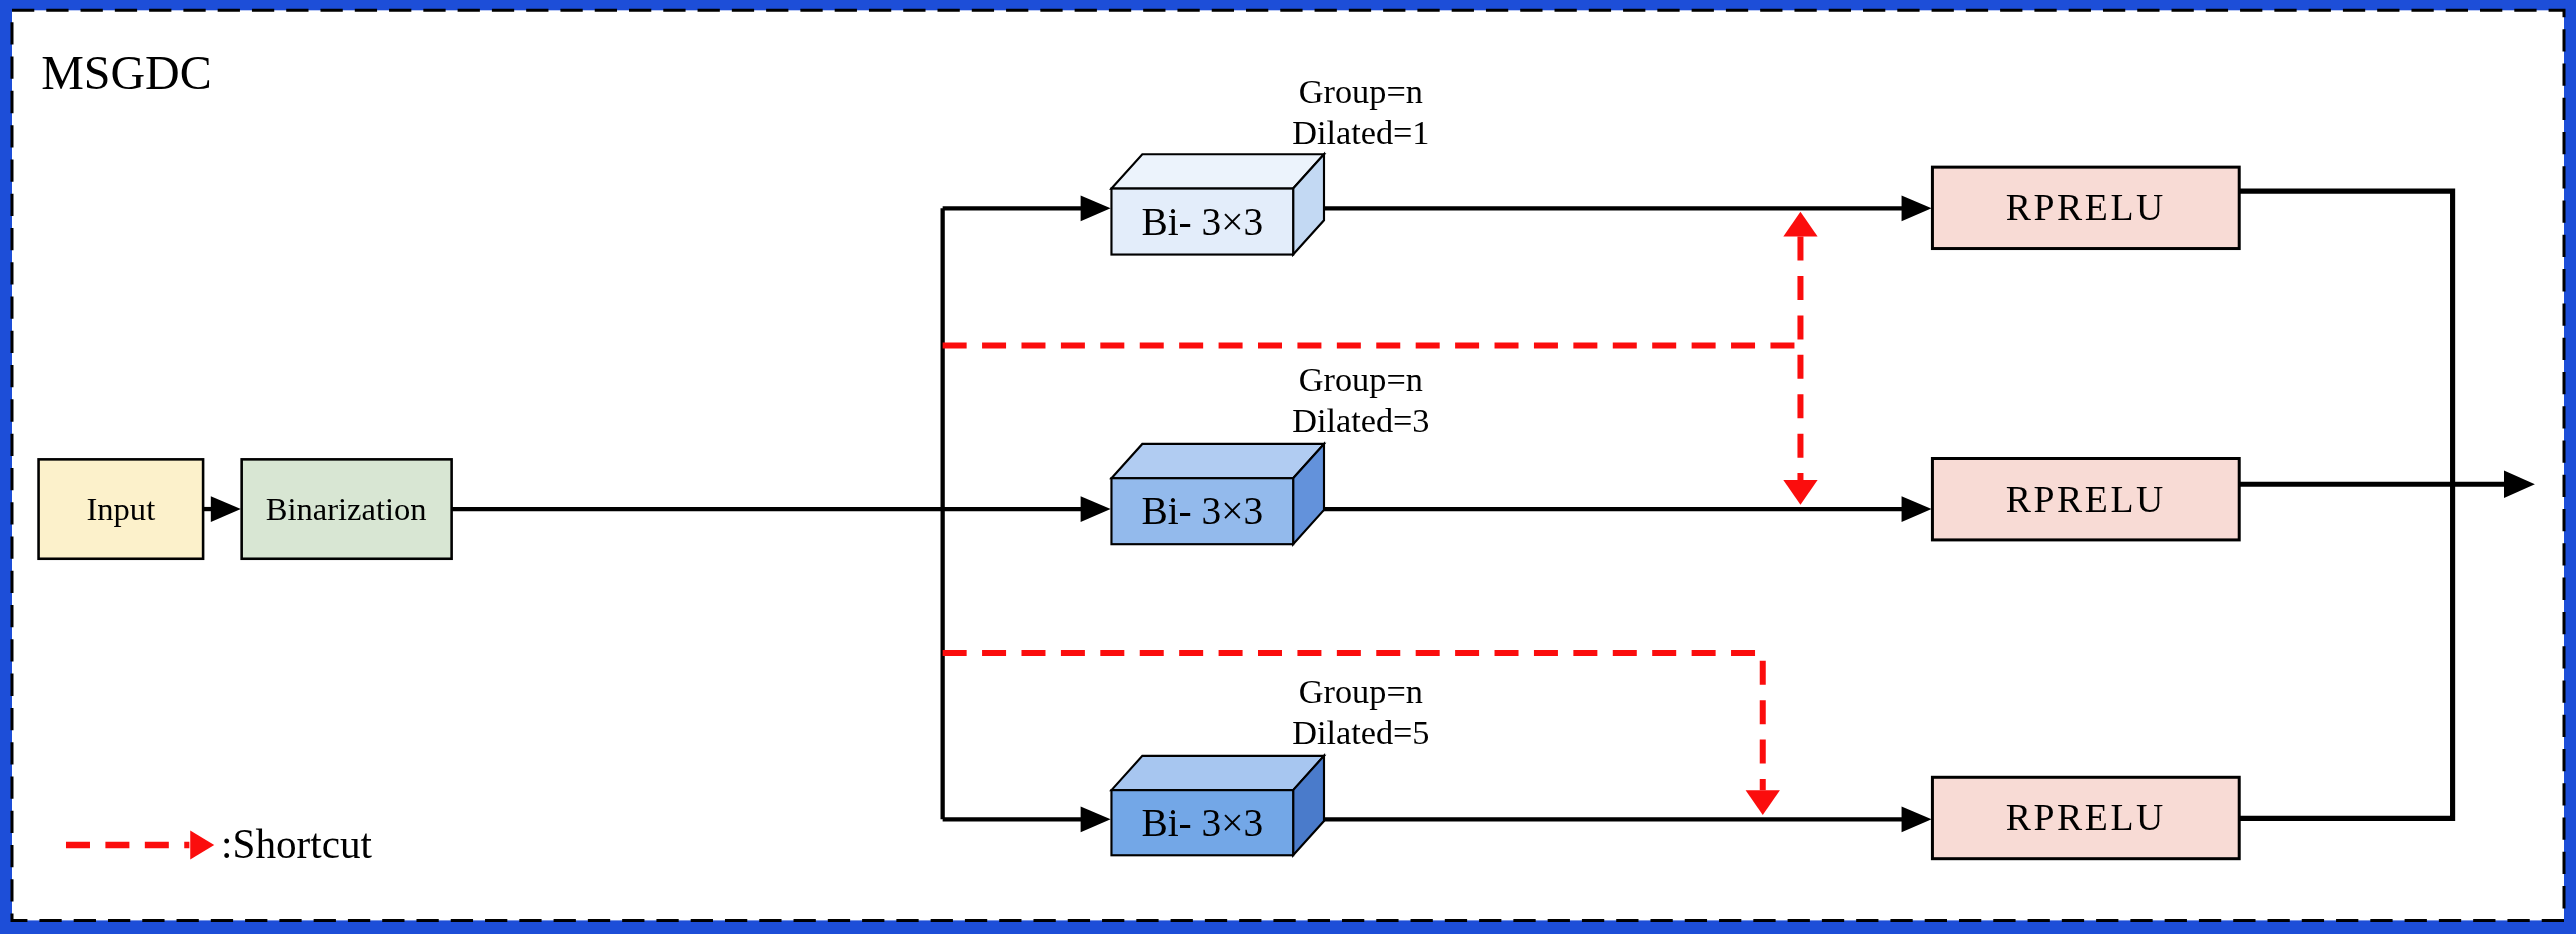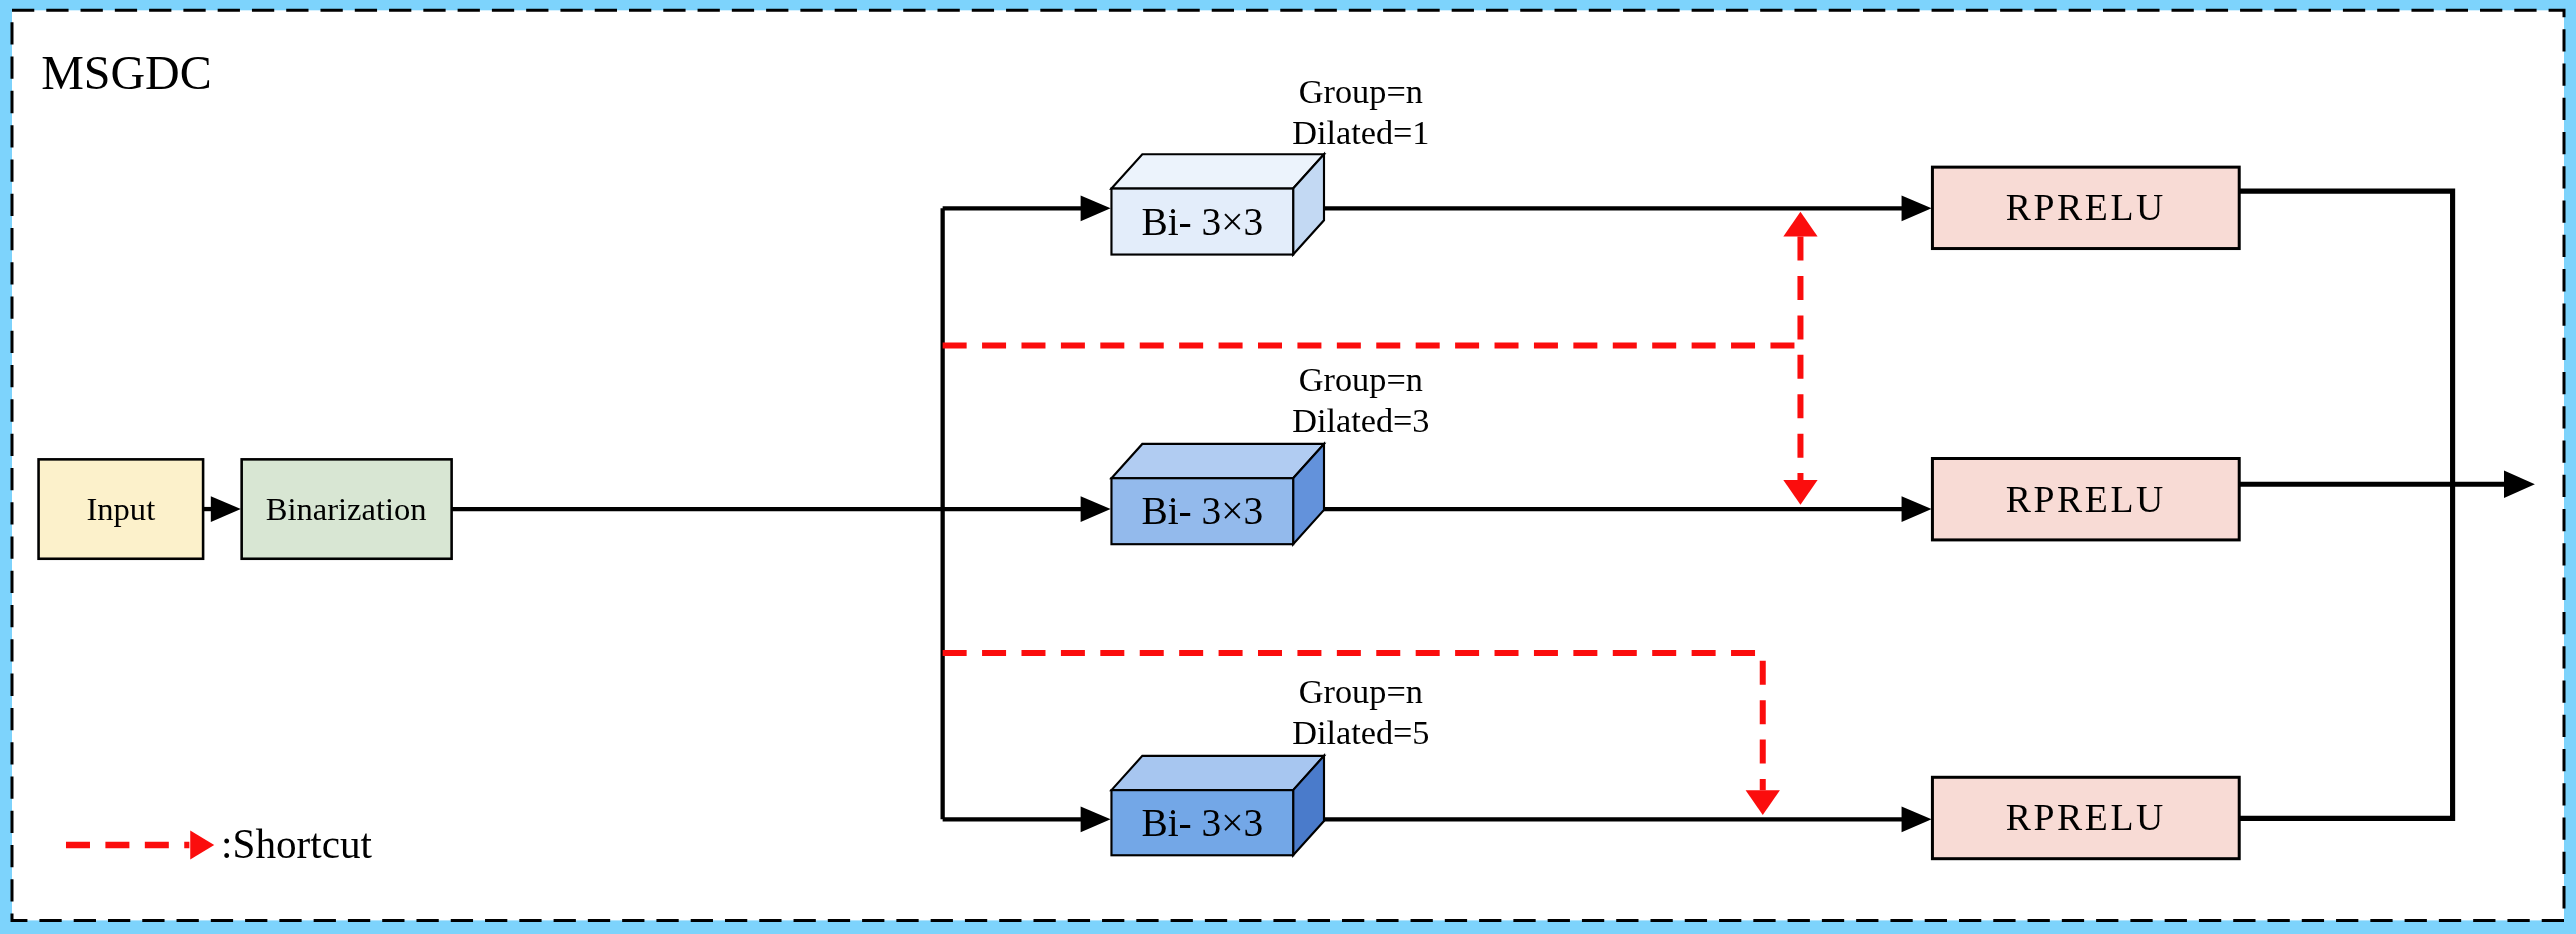--- a/index.html
+++ b/index.html
@@ -1,16 +1,16 @@
 <!DOCTYPE html>
 <html style="font-size:13.7px"><head>
 <meta charset="utf-8">
 <style>
   html,body { margin:0; padding:0; background:#ffffff; }
-  .stage { position:relative; width:2576px; height:935px; background:#7dd3fc; overflow:hidden;text-align:right; }
+  .stage { position:relative; width:2576px; height:935px; background:#1d4ed8; overflow:hidden;text-align:right; }
   svg { display:block; }
   .serif { font-family:"Liberation Serif", serif; fill:#000000; }
   .rprelu-t { letter-spacing:3px; }
 </style>
 </head>
 <body>
 
 <div class="stage">
 <svg width="2576" height="935" viewBox="0 0 3006 1091" xmlns="http://www.w3.org/2000/svg">
 

